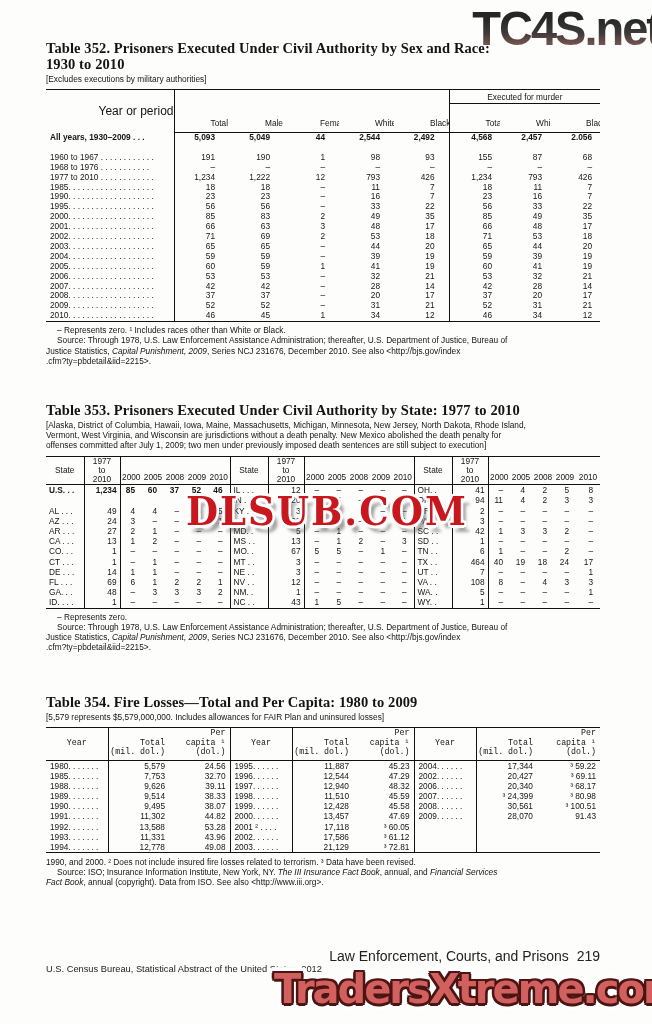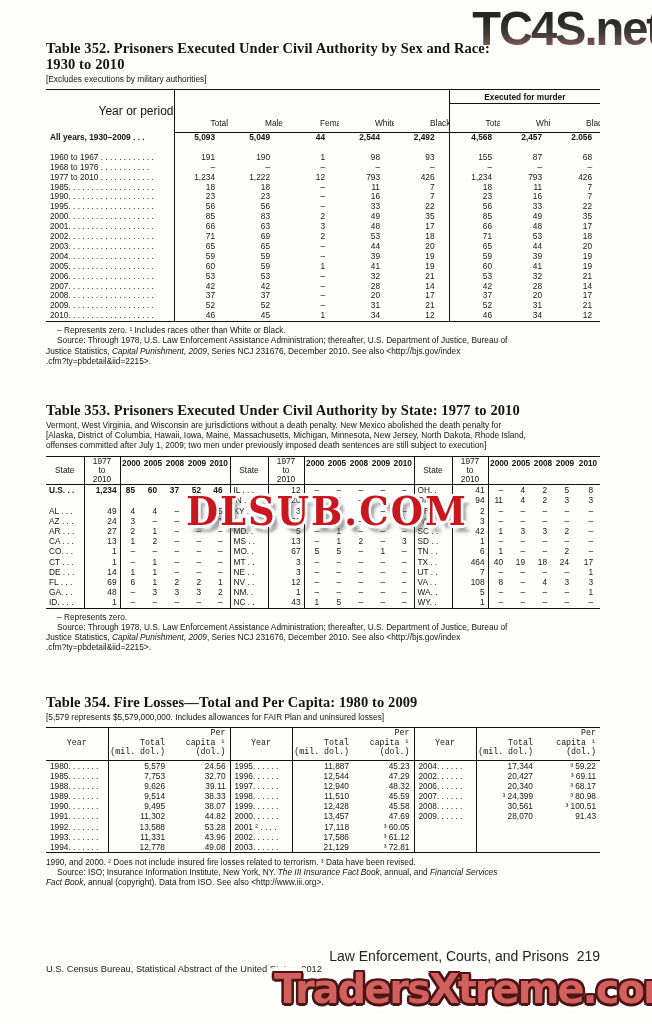--- a/index.html
+++ b/index.html
@@ -30,32 +30,32 @@
   .t352 td.lbl{text-align:left;padding-left:4px;}
   .t352 td.n{text-align:right;padding-right:14px;}
   .t352 td.mg{padding-right:8px;}
   .t352 tr.b td{font-weight:bold;}
   .t352 th.yop{vertical-align:middle;text-align:right;font-size:12px;}
   .t352 th.grp{border-bottom:1px solid #111;text-align:center;height:13px;vertical-align:middle;}
   .t352 th.eh{height:13px;}
   .t352 tr.sub th{height:24px;vertical-align:bottom;padding-bottom:4px;text-align:right;padding-right:14px;border-bottom:1.4px solid #111;padding-left:36px;}
   .t352 tr.sub th.mg{padding-right:8px;}
   .t352 thead tr.top th{border-bottom:none;}
-  .t352 thead tr.top th.grp{border-bottom:1px solid #111;font-weight:bold;}
+  .t352 thead tr.top th.grp{border-bottom:1px solid #111;}
 
   
   .t353 td{height:10.2px;line-height:10.2px;}
   .t353 td.st{text-align:left;padding-left:3px;}
   .t353 td.tot{text-align:right;padding-right:3px;}
   .t353 td.yr{text-align:right;padding-right:7px;}
   .t353 tr.us td:nth-child(-n+7){font-weight:bold;}
   .t353 th{vertical-align:bottom;text-align:center;}
   .t353 th.st-h{vertical-align:middle;}
   .t353 th.per-h div{line-height:9.2px;text-align:center;}
-  .t353 th.yr-h{padding-bottom:16px;font-weight:bold;}
+  .t353 th.yr-h{padding-bottom:2px;}
 
   
   .t354 td{height:10.1px;line-height:10.1px;}
   .t354 td.lbl{text-align:left;padding-left:4px;}
   .t354 td.tn{text-align:right;padding-right:15px;}
   .t354 td.pc{text-align:right;padding-right:4px;}
   .t354 th{vertical-align:bottom;padding-bottom:3px;font-family:Liberation Mono, monospace;}
   .t354 th.yh{vertical-align:middle;text-align:center;}
   .t354 th div{line-height:9.5px;text-align:right;}
   .t354 th.th-tot div{padding-right:15px;}
@@ -345,22 +345,22 @@
       <div>
           <div class="fl ind"><span>Source: Through 1978, U.S. Law Enforcement Assistance Administration; thereafter, U.S. Department of Justice, Bureau of</span></div>
           <div class="fl"><span>Justice Statistics, </span><em>Capital Punishment, 2009</em><span>, Series NCJ 231676, December 2010. See also &lt;http://bjs.gov/index</span></div>
           <div class="fl"><span>.cfm?ty=pbdetail&amp;iid=2215&gt;.</span></div>
         </div>
     </div>
 
     <div class="sect" style="margin-top:36px">
       <h1 class="t-title">Table 353. Prisoners Executed Under Civil Authority by State: 1977 to 2010</h1>
       <div class="t-note">
+        <div class="fl">[Alaska, District of Columbia, Hawaii, Iowa, Maine, Massachusetts, Michigan, Minnesota, New Jersey, North Dakota, Rhode Island,</div>
         <div class="fl">Vermont, West Virginia, and Wisconsin are jurisdictions without a death penalty. New Mexico abolished the death penalty for</div>
-        <div class="fl">[Alaska, District of Columbia, Hawaii, Iowa, Maine, Massachusetts, Michigan, Minnesota, New Jersey, North Dakota, Rhode Island,</div>
         <div class="fl">offenses committed after July 1, 2009; two men under previously imposed death sentences are still subject to execution]</div>
       </div>
 
       <table class="t353">
         <colgroup>
           <col style="width:38px">
             <col style="width:36px">
             <col style="width:22px">
             <col style="width:22px">
             <col style="width:22px">

